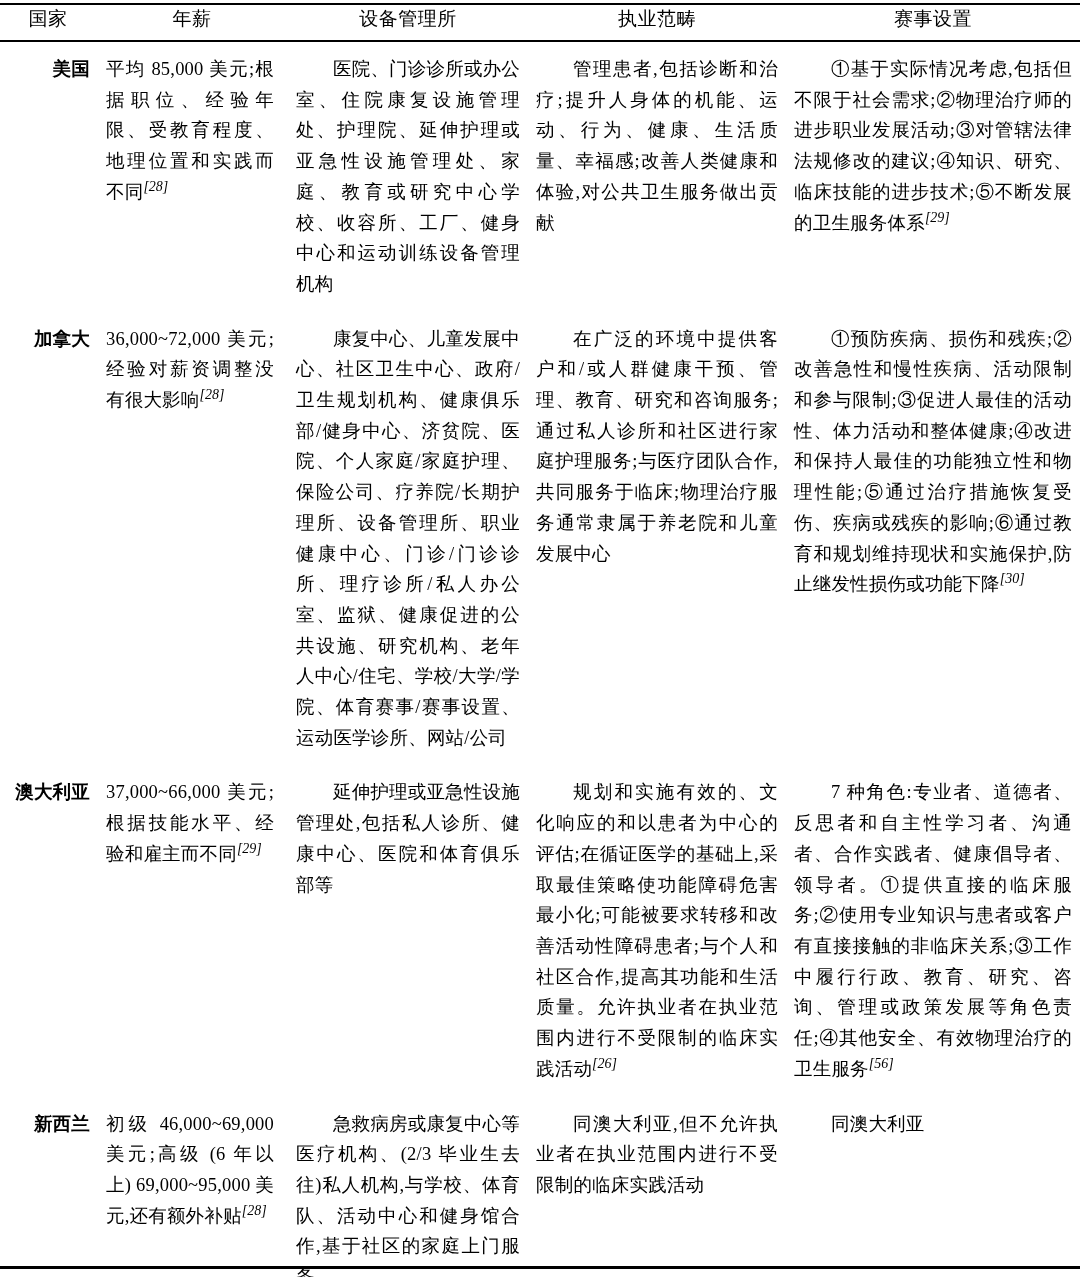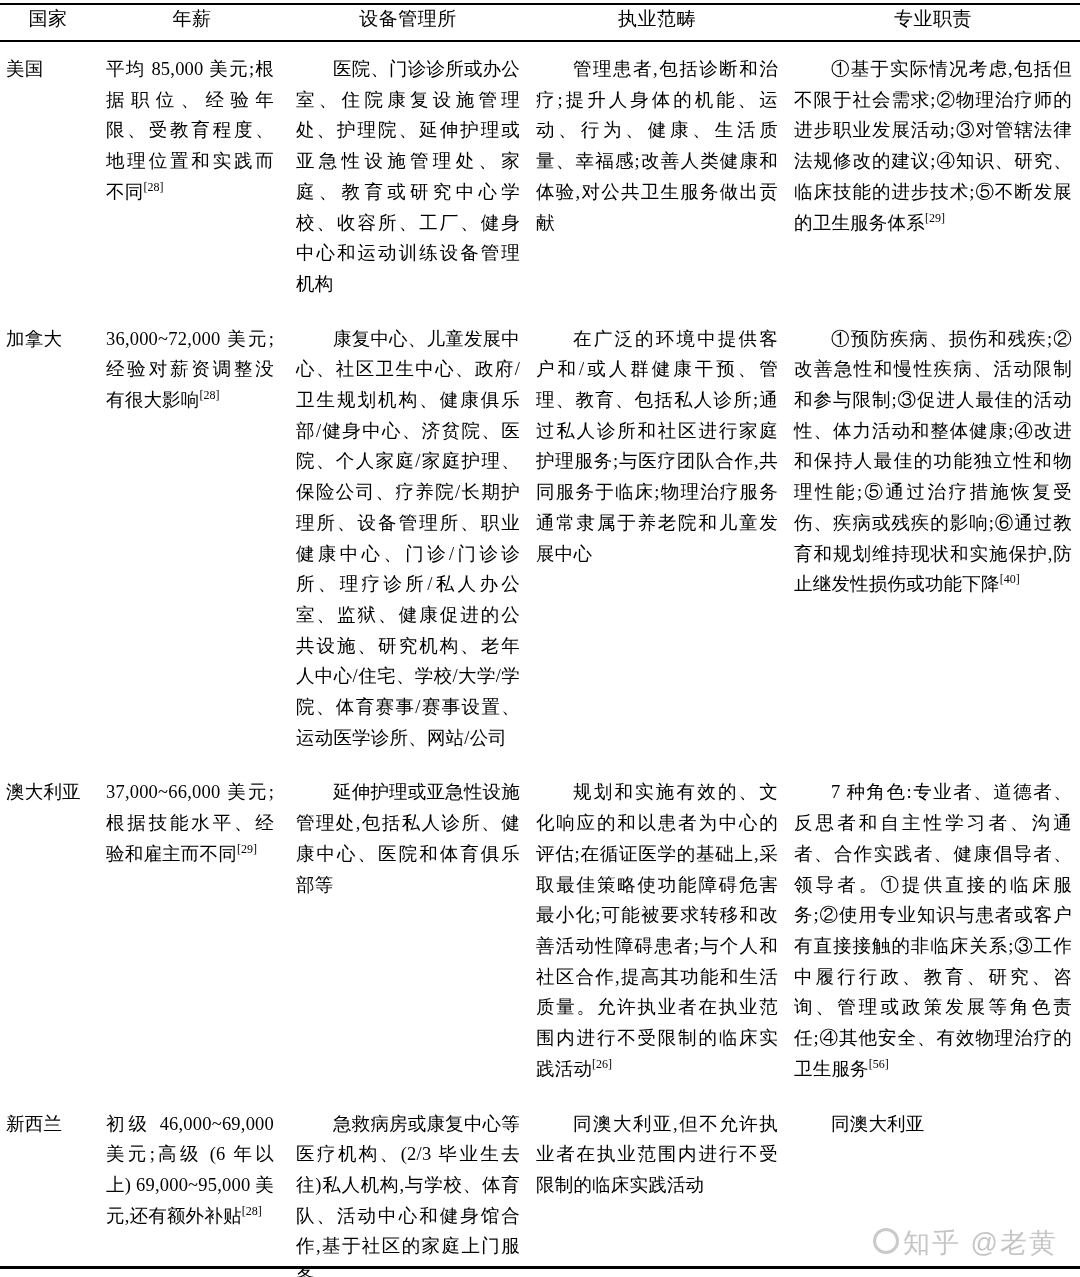--- a/index.html
+++ b/index.html
@@ -76,47 +76,49 @@
   }
 
   
   col.c-country { width: 96px; }
   col.c-salary  { width: 192px; }
   col.c-place   { width: 240px; }
   col.c-scope   { width: 258px; }
   col.c-duty    { width: 294px; }
 
   .cell-country {
-    text-align: left;
+    text-align: right;
     padding-left: 6px !important;
     white-space: nowrap;
+    font-weight: bold;
   }
   .cell-salary {
     text-align: justify;
     text-align-last: left;
     padding-left: 10px !important;
     padding-right: 14px !important;
   }
   .cell-place, .cell-scope, .cell-duty {
     text-align: justify;
     text-align-last: left;
     text-indent: 2em;
     padding-left: 8px !important;
     padding-right: 8px !important;
   }
   .cell-scope.short-center,
   .cell-duty.short-center {
     text-indent: 2em;
   }
 
   sup.ref {
-    font-size: 12px;
+    font-size: 14px;
     vertical-align: super;
     line-height: 0;
     letter-spacing: 0;
+    font-style: italic;
   }
 
   .watermark {
     position: absolute;
     right: 22px;
     bottom: 16px;
     font-size: 27px;
     color: rgba(150,150,150,0.55);
     font-family: "Liberation Sans", sans-serif;
     letter-spacing: 2px;
@@ -149,39 +151,39 @@
       <col class="c-place">
       <col class="c-scope">
       <col class="c-duty">
     </colgroup>
     <thead>
       <tr>
         <th>国家</th>
         <th>年薪</th>
         <th>设备管理所</th>
         <th>执业范畴</th>
-        <th>专业职责</th>
+        <th>赛事设置</th>
       </tr>
     </thead>
     <tbody>
 
       <tr>
         <td class="cell-country">美国</td>
         <td class="cell-salary"><span>平均 85,000 美元;根据职位、经验年限、受教育程度、地理位置和实践而不同</span><sup class="ref">[28]</sup></td>
         <td class="cell-place"><span>医院、门诊诊所或办公室、住院康复设施管理处、护理院、延伸护理或亚急性设施管理处、家庭、教育或研究中心学校、收容所、工厂、健身中心和运动训练设备管理机构</span><sup class="ref"></sup></td>
         <td class="cell-scope"><span>管理患者,包括诊断和治疗;提升人身体的机能、运动、行为、健康、生活质量、幸福感;改善人类健康和体验,对公共卫生服务做出贡献</span><sup class="ref"></sup></td>
         <td class="cell-duty"><span>①基于实际情况考虑,包括但不限于社会需求;②物理治疗师的进步职业发展活动;③对管辖法律法规修改的建议;④知识、研究、临床技能的进步技术;⑤不断发展的卫生服务体系</span><sup class="ref">[29]</sup></td>
       </tr>
 
       <tr>
         <td class="cell-country">加拿大</td>
         <td class="cell-salary"><span>36,000~72,000 美元;经验对薪资调整没有很大影响</span><sup class="ref">[28]</sup></td>
         <td class="cell-place"><span>康复中心、儿童发展中心、社区卫生中心、政府/卫生规划机构、健康俱乐部/健身中心、济贫院、医院、个人家庭/家庭护理、保险公司、疗养院/长期护理所、设备管理所、职业健康中心、门诊/门诊诊所、理疗诊所/私人办公室、监狱、健康促进的公共设施、研究机构、老年人中心/住宅、学校/大学/学院、体育赛事/赛事设置、运动医学诊所、网站/公司</span><sup class="ref"></sup></td>
-        <td class="cell-scope"><span>在广泛的环境中提供客户和/或人群健康干预、管理、教育、包括私人诊所;通过私人诊所和社区进行家庭护理服务;与医疗团队合作,共同服务于临床;物理治疗服务通常隶属于养老院和儿童发展中心</span><sup class="ref"></sup></td>
-        <td class="cell-duty"><span>①预防疾病、损伤和残疾;②改善急性和慢性疾病、活动限制和参与限制;③促进人最佳的活动性、体力活动和整体健康;④改进和保持人最佳的功能独立性和物理性能;⑤通过治疗措施恢复受伤、疾病或残疾的影响;⑥通过教育和规划维持现状和实施保护,防止继发性损伤或功能下降</span><sup class="ref">[40]</sup></td>
+        <td class="cell-scope"><span>在广泛的环境中提供客户和/或人群健康干预、管理、教育、研究和咨询服务;通过私人诊所和社区进行家庭护理服务;与医疗团队合作,共同服务于临床;物理治疗服务通常隶属于养老院和儿童发展中心</span><sup class="ref"></sup></td>
+        <td class="cell-duty"><span>①预防疾病、损伤和残疾;②改善急性和慢性疾病、活动限制和参与限制;③促进人最佳的活动性、体力活动和整体健康;④改进和保持人最佳的功能独立性和物理性能;⑤通过治疗措施恢复受伤、疾病或残疾的影响;⑥通过教育和规划维持现状和实施保护,防止继发性损伤或功能下降</span><sup class="ref">[30]</sup></td>
       </tr>
 
       <tr>
         <td class="cell-country">澳大利亚</td>
         <td class="cell-salary"><span>37,000~66,000 美元;根据技能水平、经验和雇主而不同</span><sup class="ref">[29]</sup></td>
         <td class="cell-place"><span>延伸护理或亚急性设施管理处,包括私人诊所、健康中心、医院和体育俱乐部等</span><sup class="ref"></sup></td>
         <td class="cell-scope"><span>规划和实施有效的、文化响应的和以患者为中心的评估;在循证医学的基础上,采取最佳策略使功能障碍危害最小化;可能被要求转移和改善活动性障碍患者;与个人和社区合作,提高其功能和生活质量。允许执业者在执业范围内进行不受限制的临床实践活动</span><sup class="ref">[26]</sup></td>
         <td class="cell-duty"><span>7 种角色:专业者、道德者、反思者和自主性学习者、沟通者、合作实践者、健康倡导者、领导者。①提供直接的临床服务;②使用专业知识与患者或客户有直接接触的非临床关系;③工作中履行行政、教育、研究、咨询、管理或政策发展等角色责任;④其他安全、有效物理治疗的卫生服务</span><sup class="ref">[56]</sup></td>
       </tr>
 
@@ -191,15 +193,14 @@
         <td class="cell-place"><span>急救病房或康复中心等医疗机构、(2/3 毕业生去往)私人机构,与学校、体育队、活动中心和健身馆合作,基于社区的家庭上门服务</span><sup class="ref"></sup></td>
         <td class="cell-scope"><span>同澳大利亚,但不允许执业者在执业范围内进行不受限制的临床实践活动</span><sup class="ref"></sup></td>
         <td class="cell-duty short-center"><span>同澳大利亚</span><sup class="ref"></sup></td>
       </tr>
 
     </tbody>
   </table>
 
   <div class="rule-bottom"></div>
 
-  <div class="watermark"><span class="wm-ring"></span><span>知乎 @老黄</span></div>
 
 </div>
 
 </body></html>

